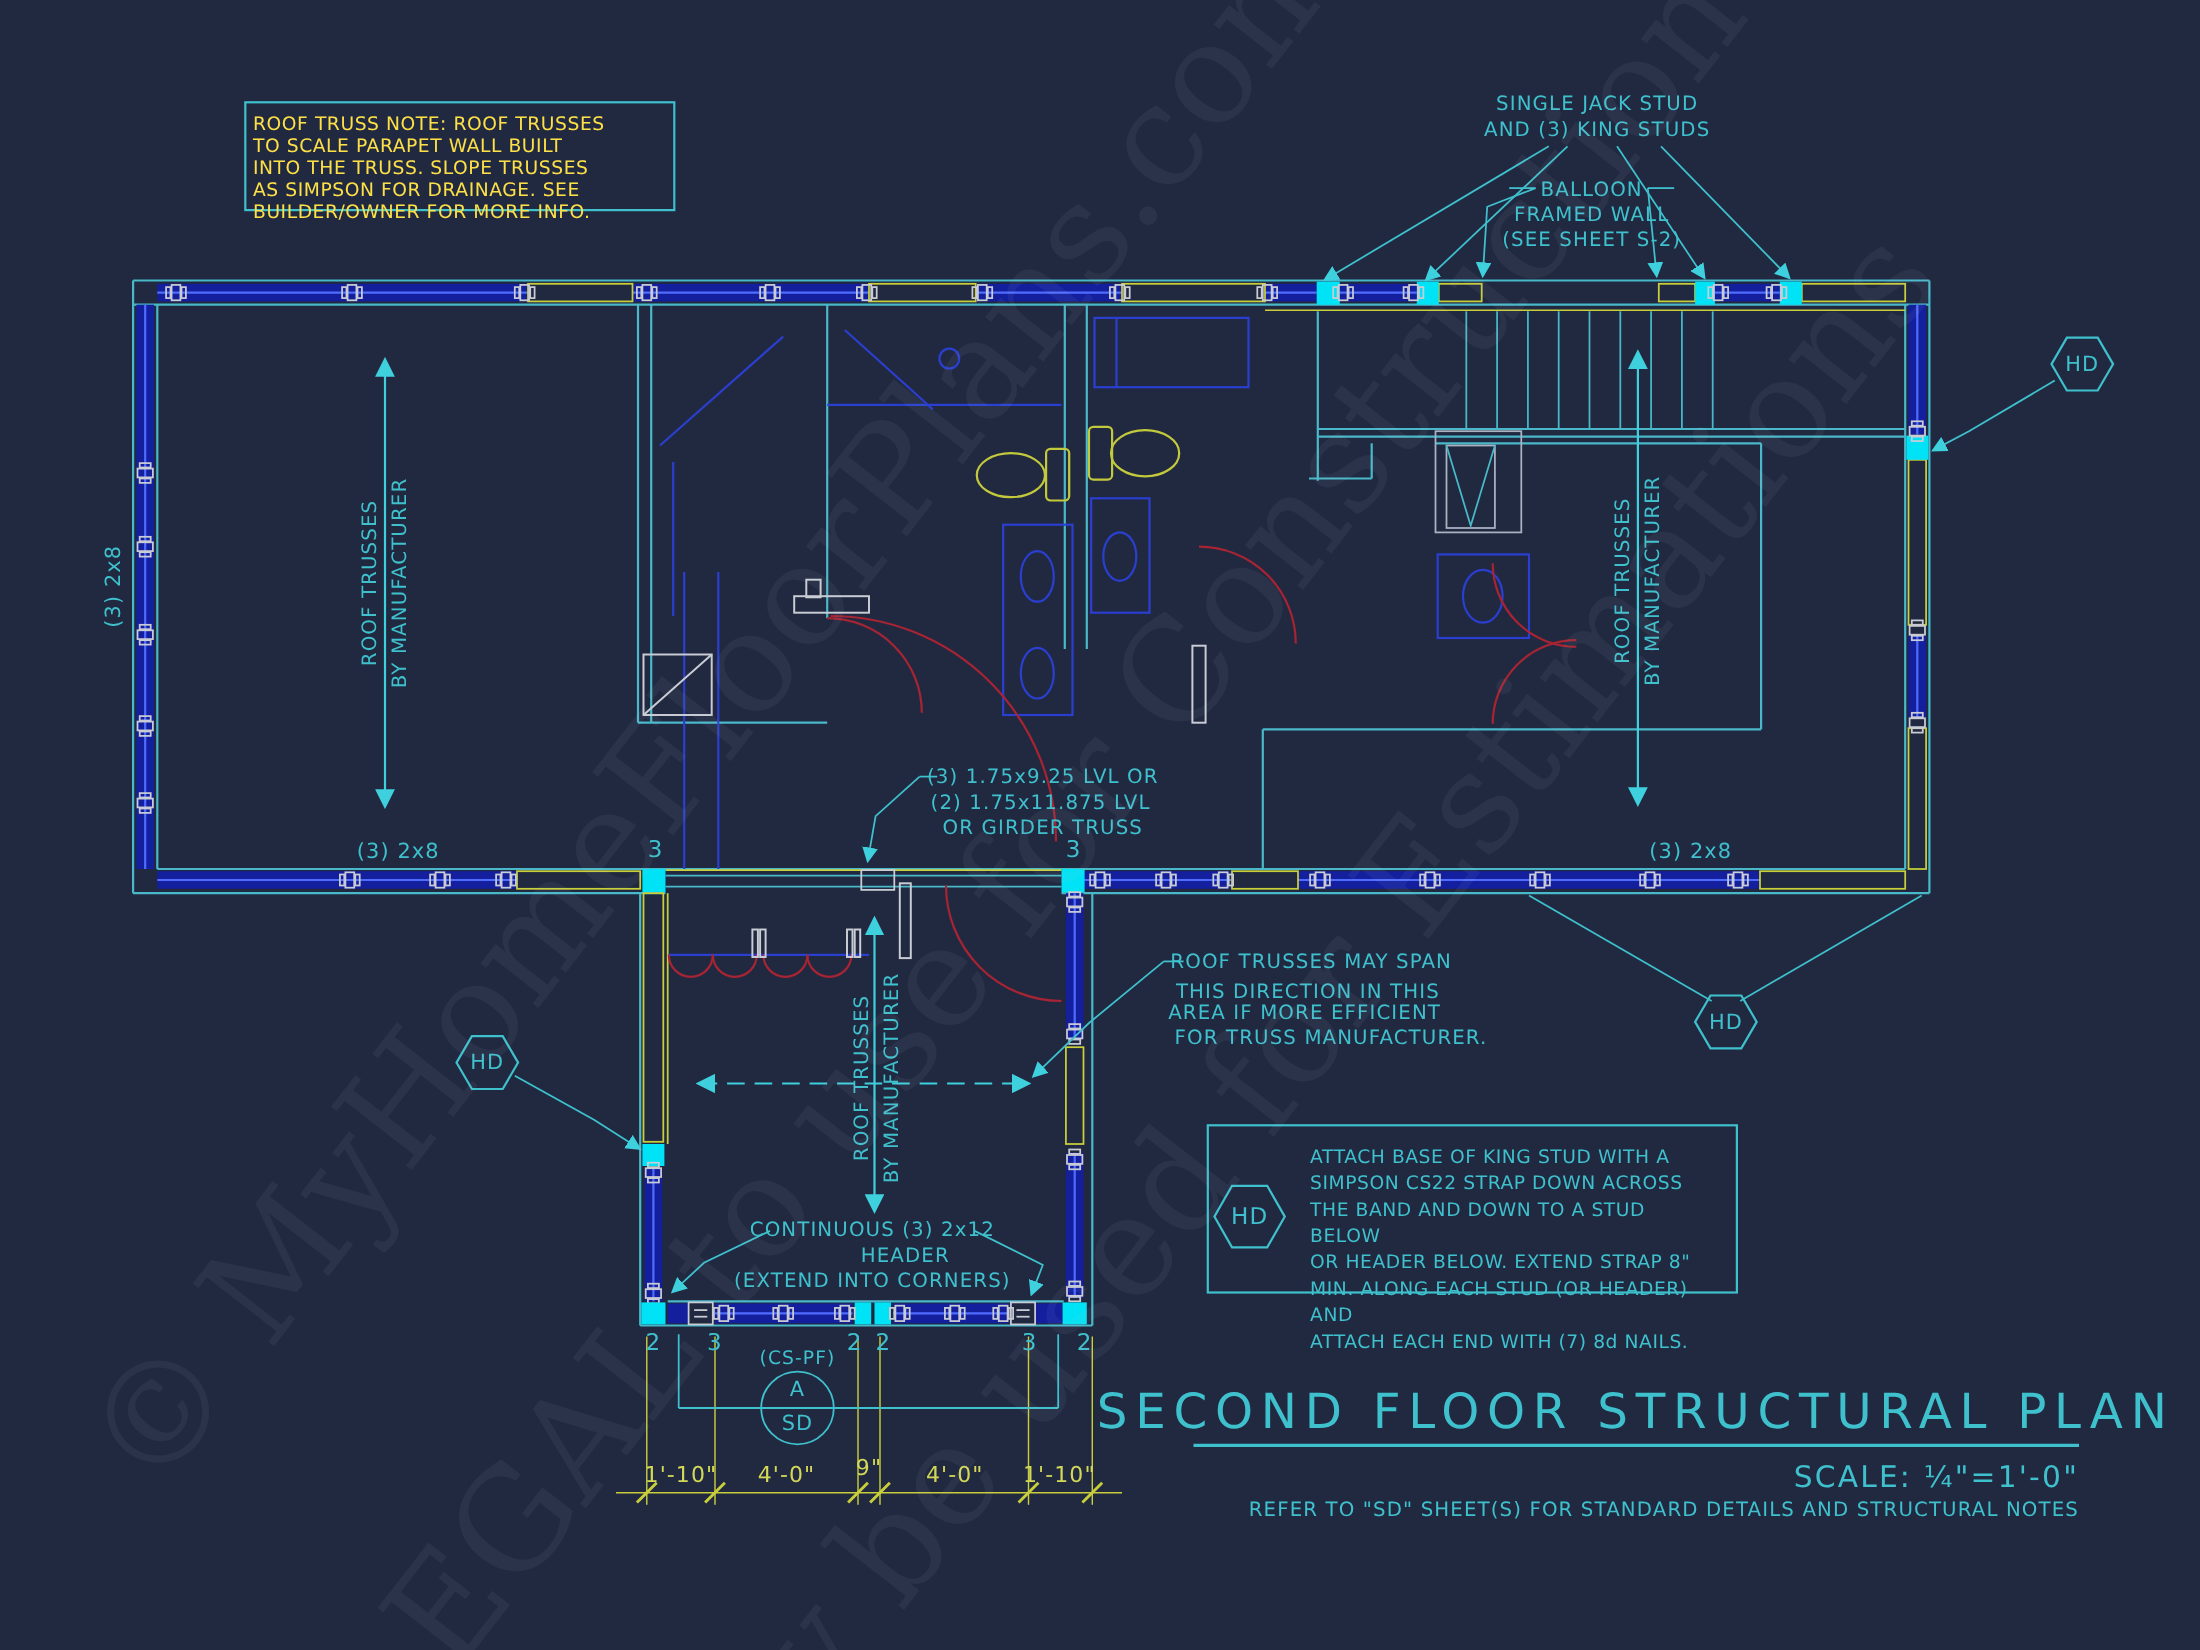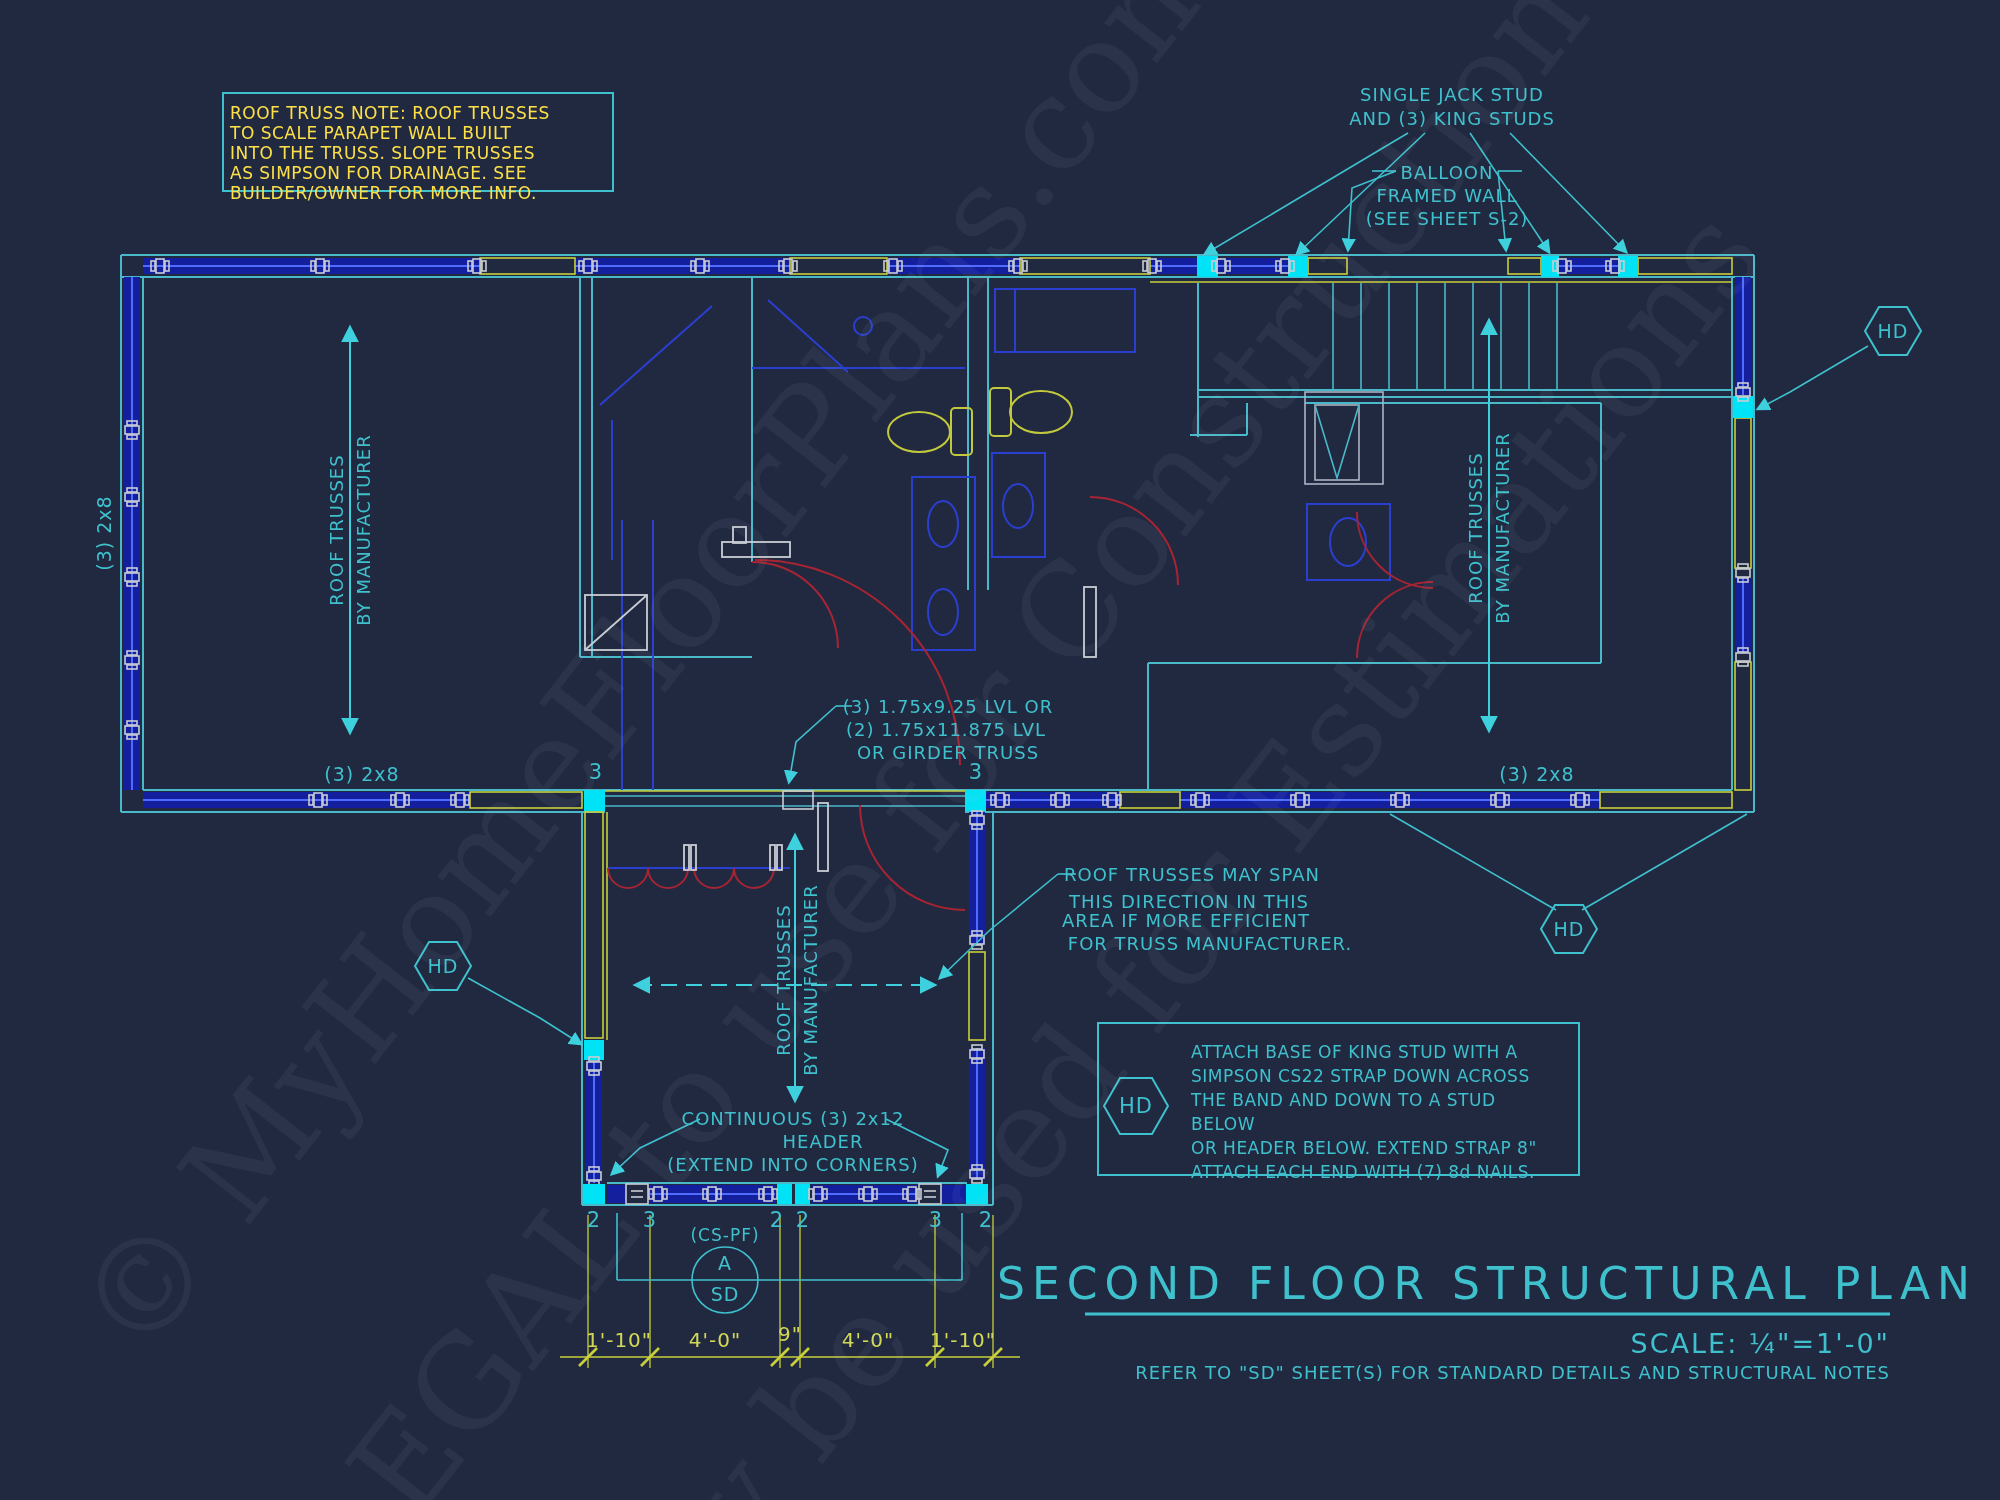--- a/index.html
+++ b/index.html
@@ -406,20 +406,21 @@
 <div class="lbl c" style="left:793px;top:1108px;">CONTINUOUS (3) 2x12</div>
 <div class="lbl c" style="left:823px;top:1131px;">HEADER</div>
 <div class="lbl c" style="left:793px;top:1154px;">(EXTEND INTO CORNERS)</div>
 
 <div class="box" style="left:1097px;top:1022px;width:479px;height:150px;">
   <div class="hdbox">
     <div>ATTACH BASE OF KING STUD WITH A</div>
     <div>SIMPSON CS22 STRAP DOWN ACROSS</div>
     <div>THE BAND AND DOWN TO A STUD BELOW</div>
     <div>OR HEADER BELOW.  EXTEND STRAP 8"</div>
+    <div>MIN. ALONG EACH STUD (OR HEADER) AND</div>
     <div>ATTACH EACH END WITH (7) 8d NAILS.</div>
   </div>
 </div>
 
 <div class="hdtxt" style="left:1136px;top:1106px;font-size:21px;">HD</div>
 <div class="hdtxt" style="left:1893px;top:331px;">HD</div>
 <div class="hdtxt" style="left:1569px;top:929px;">HD</div>
 <div class="hdtxt" style="left:443px;top:966px;">HD</div>
 
 <div class="lbl rot" style="left:350px;top:530px;">

